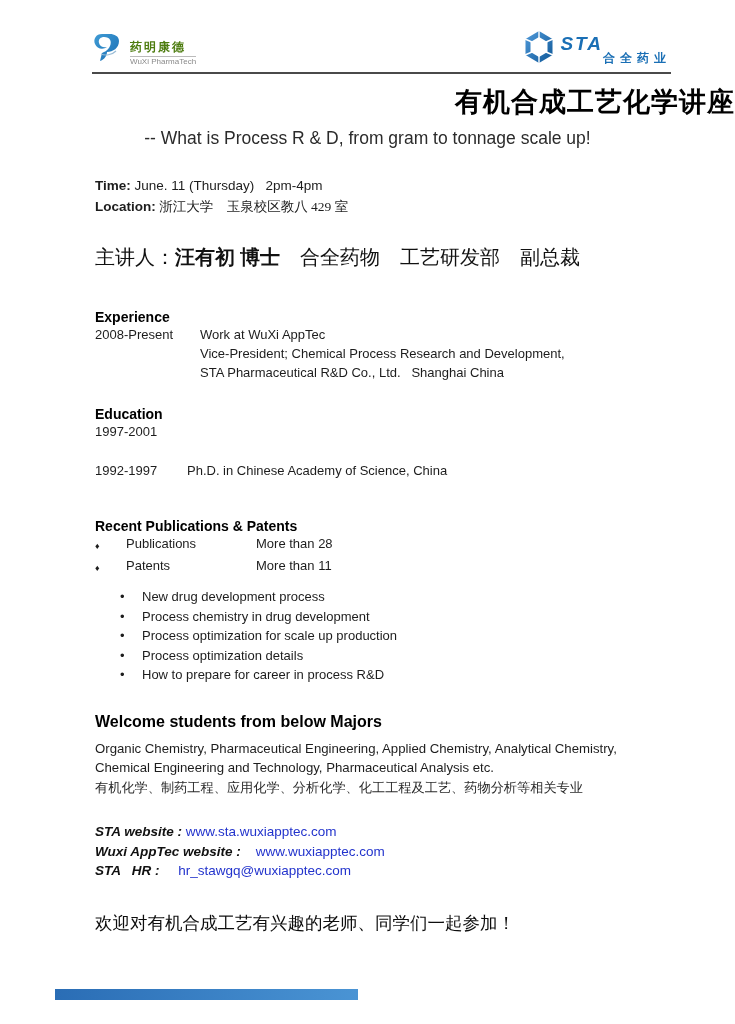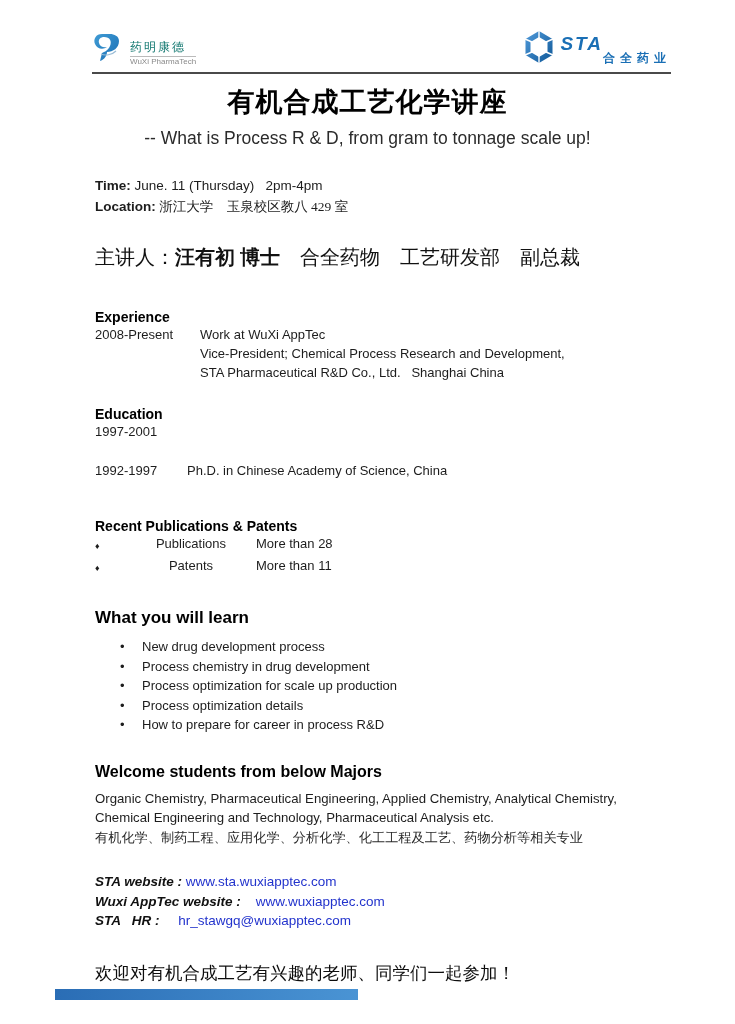--- a/index.html
+++ b/index.html
@@ -17,29 +17,29 @@
 
   
   .header{
     margin:28px 64px 0 92px;
     display:flex;justify-content:space-between;align-items:flex-end;
     border-bottom:2px solid #4a4a4a;
     padding-bottom:4px;height:40px;
   }
   .logo-left{display:flex;align-items:flex-end;gap:4px;}
   .logo-left .txt{display:flex;flex-direction:column;line-height:1.05;padding-bottom:2px;}
-  .logo-left .cn-name{font-size:12px;font-weight:normal;color:#0f766e;letter-spacing:2px;}
+  .logo-left .cn-name{font-size:12px;font-weight:bold;color:#4d7c0f;letter-spacing:2px;}
   .logo-left .en-name{font-size:8px;color:#8a8a8a;border-top:1px solid #bbb;margin-top:2px;padding-top:1px;}
   .logo-right{display:flex;align-items:center;gap:5px;padding-bottom:1px;}
   .logo-right .txt{display:flex;flex-direction:row;line-height:1;}
   .sta-word{font-size:19px;font-weight:bold;font-style:italic;color:#1a6fb5;letter-spacing:2px;}
   .sta-cn{font-size:12px;color:#1a6fb5;letter-spacing:5px;margin-top:18px;font-weight:bold;}
 
   
-  .title{margin-top:10px;text-align:center;font-size:27px;font-weight:bold;letter-spacing:1px;color:#000;}
+  .title{margin-top:10px;text-align:right;font-size:27px;font-weight:bold;letter-spacing:1px;color:#000;}
   .subtitle{margin-top:8px;text-align:center;font-size:17.5px;color:#2b2b2b;}
 
   
   .meta{margin:26px 68px 0 95px;font-size:13.5px;line-height:21px;}
   .meta b{font-weight:bold;}
 
   
   .speaker{margin:27px 68px 0 95px;font-size:20px;color:#111;}
   .speaker .name{font-weight:bold;}
 
@@ -49,21 +49,21 @@
   .mt-edu{margin-top:24px;}
   .mt-pub{margin-top:38px;}
   .row{display:flex;margin:0 68px 0 95px;font-size:13px;line-height:19px;}
   .row .period{flex:0 0 105px;}
   .row.edu .period{flex:0 0 92px;}
   .row .body{flex:1;}
   .gap20{height:20px;}
 
   .pub-row{display:flex;margin:0 68px 0 95px;font-size:13px;line-height:19px;}
   .pub-row .blt{flex:0 0 31px;font-size:9px;padding-top:3px;}
-  .pub-row .lbl{flex:0 0 130px;text-align:center;}
+  .pub-row .lbl{flex:0 0 130px;}
 
   
   .learn-h{margin:30px 68px 0 95px;font-size:17px;font-weight:bold;color:#000;}
   .learn-list{margin:9px 68px 0 120px;font-size:13px;line-height:19.5px;}
   .learn-item{display:flex;}
   .learn-item .blt{flex:0 0 22px;}
 
   
   .majors-h{margin:28px 68px 0 95px;font-size:16px;font-weight:bold;color:#000;}
   .majors-en{margin:8px 66px 0 95px;font-size:13.2px;line-height:19.5px;color:#1d1d1d;}
@@ -175,21 +175,20 @@
     <span class="blt">♦</span>
     <span class="lbl">Publications</span>
     <span>More than 28</span>
   </div>
   <div class="pub-row">
     <span class="blt">♦</span>
     <span class="lbl">Patents</span>
     <span>More than 11</span>
   </div>
 
-  <div class="learn-h">What you will learn</div>
   <div class="learn-list">
     <div class="learn-item">
       <span class="blt">•</span>
       <span>New drug development process</span>
     </div>
     <div class="learn-item">
       <span class="blt">•</span>
       <span>Process chemistry in drug development</span>
     </div>
     <div class="learn-item">

